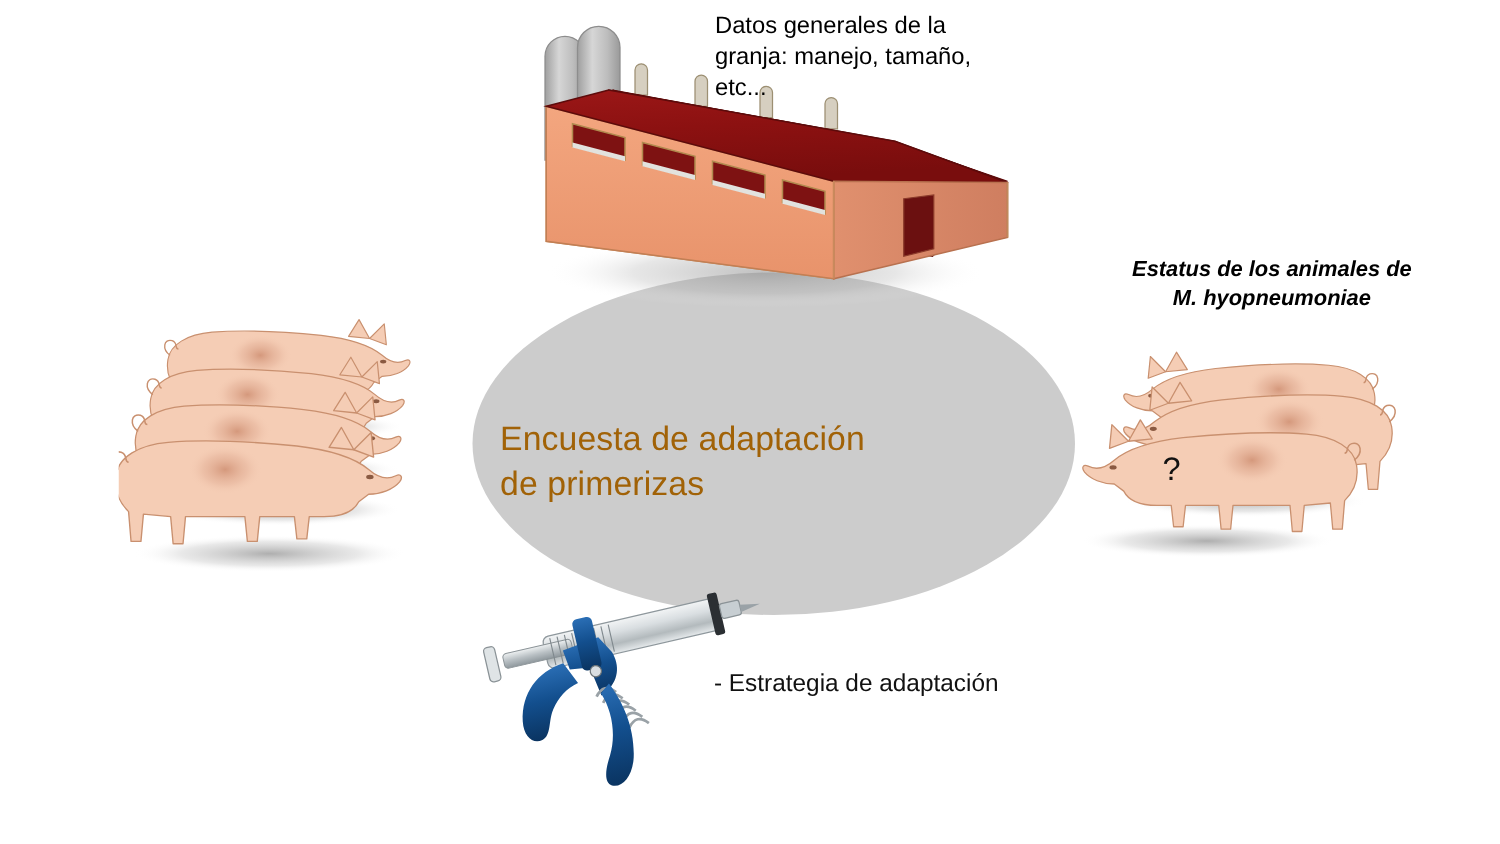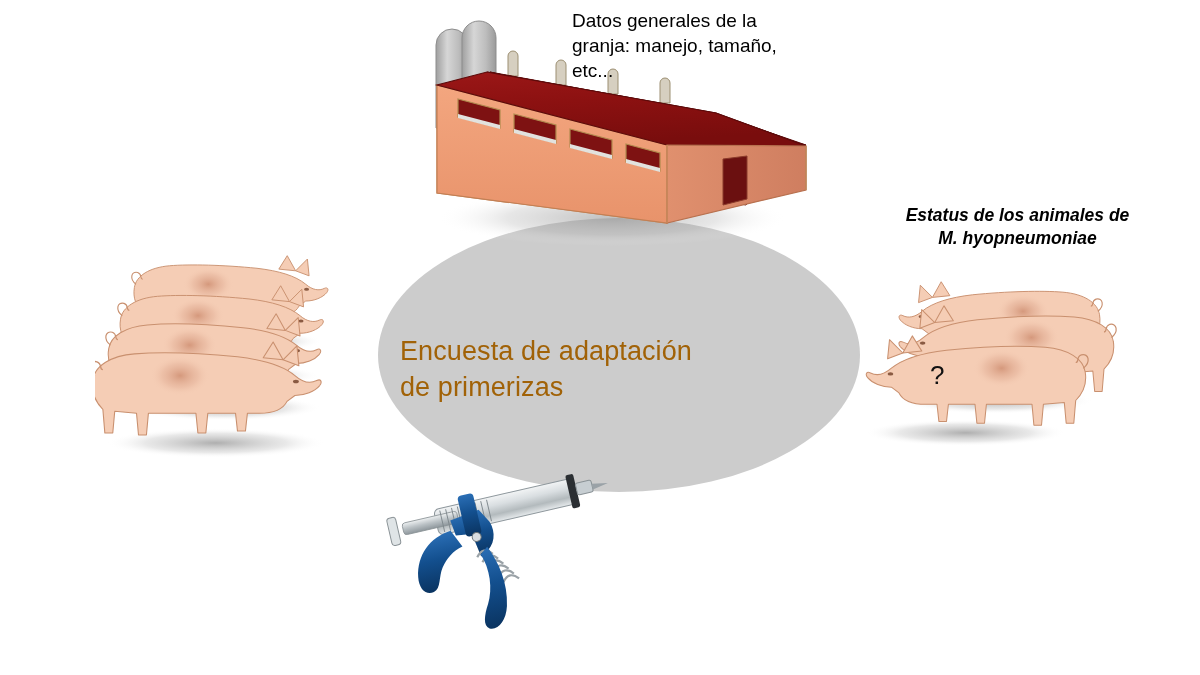--- a/index.html
+++ b/index.html
@@ -376,15 +376,16 @@
     <div>Estatus de los animales de</div>
     <div>M. hyopneumoniae</div>
   </div>
 
   <div class="abs" id="center-label">
     <div>Encuesta de adaptación</div>
     <div>de primerizas</div>
   </div>
 
   <div class="abs" id="caption-strategy">
+    <div>- Estrategia de adaptación</div>
   </div>
 
 </div>
 
 </body></html>

